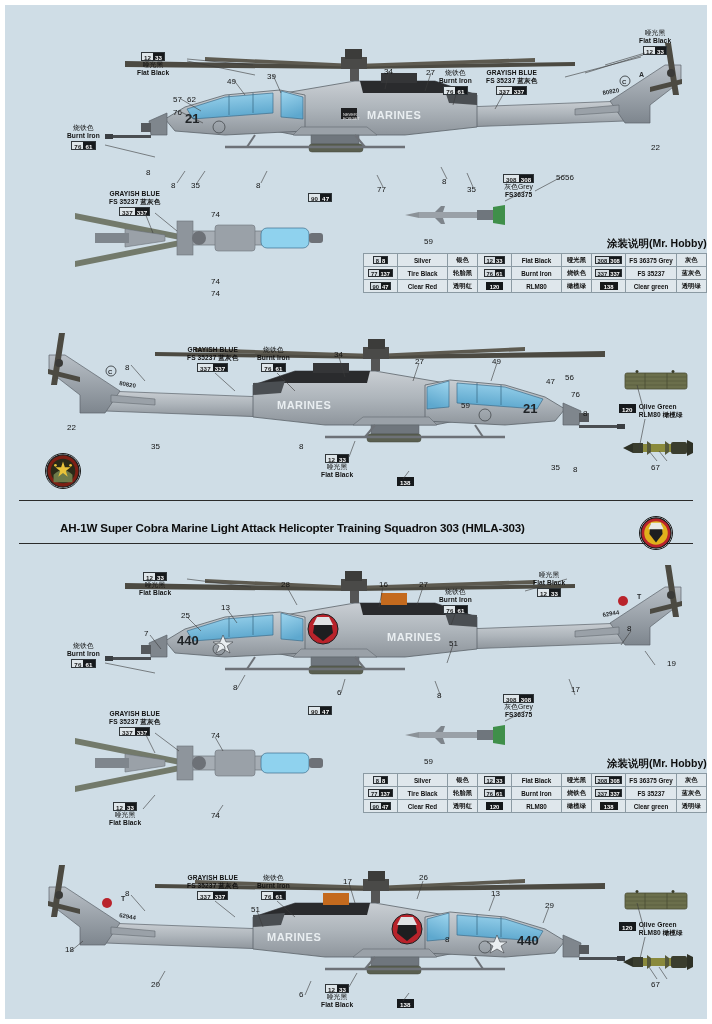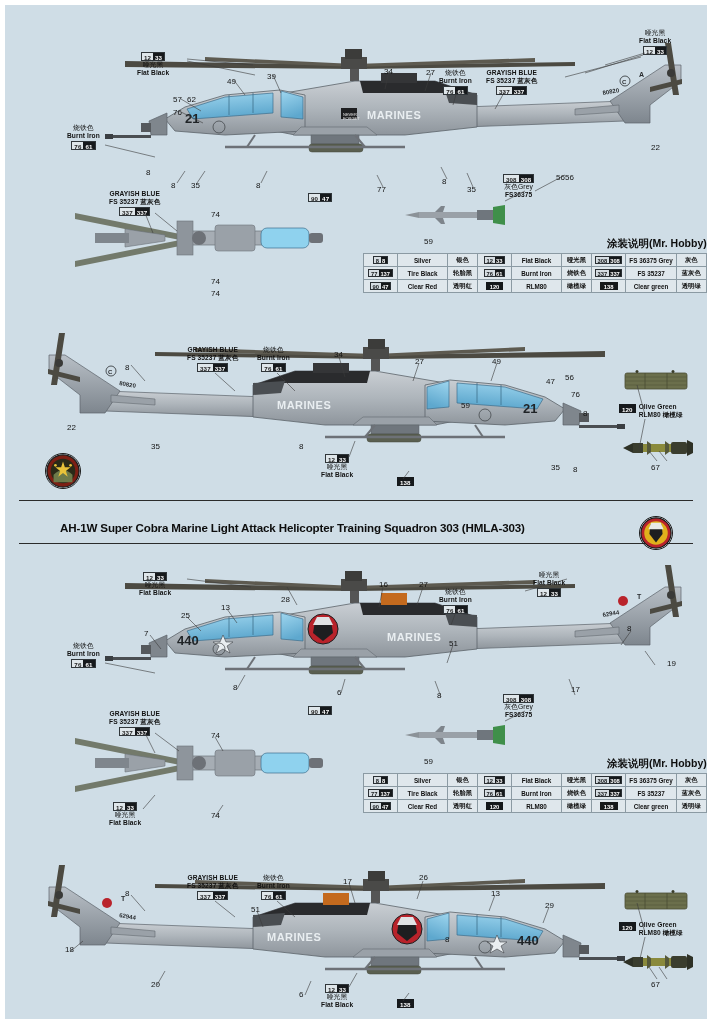--- a/index.html
+++ b/index.html
@@ -957,21 +957,21 @@
   <div class="num" style="left:62px; top:418px;">22</div>
   <div class="num" style="left:146px; top:437px;">35</div>
   <div class="num" style="left:294px; top:437px;">8</div>
   <div class="num" style="left:546px; top:458px;">35</div>
   <div class="num" style="left:568px; top:460px;">8</div>
 
   <div class="num" style="left:419px; top:232px;">59</div>
   <div class="num" style="left:551px; top:168px;">56</div>
   <div class="num" style="left:646px; top:458px;">67</div>
 
-  <div class="num" style="left:276px; top:575px;margin-top:15px;">28</div>
+  <div class="num" style="left:276px; top:575px;">28</div>
   <div class="num" style="left:374px; top:575px;">16</div>
   <div class="num" style="left:414px; top:575px;">27</div>
   <div class="num" style="left:216px; top:598px;">13</div>
   <div class="num" style="left:176px; top:606px;">25</div>
   <div class="num" style="left:139px; top:624px;">7</div>
   <div class="num" style="left:444px; top:634px;">51</div>
   <div class="num" style="left:228px; top:678px;">8</div>
   <div class="num" style="left:332px; top:683px;">6</div>
   <div class="num" style="left:432px; top:686px;">8</div>
   <div class="num" style="left:566px; top:680px;">17</div>

